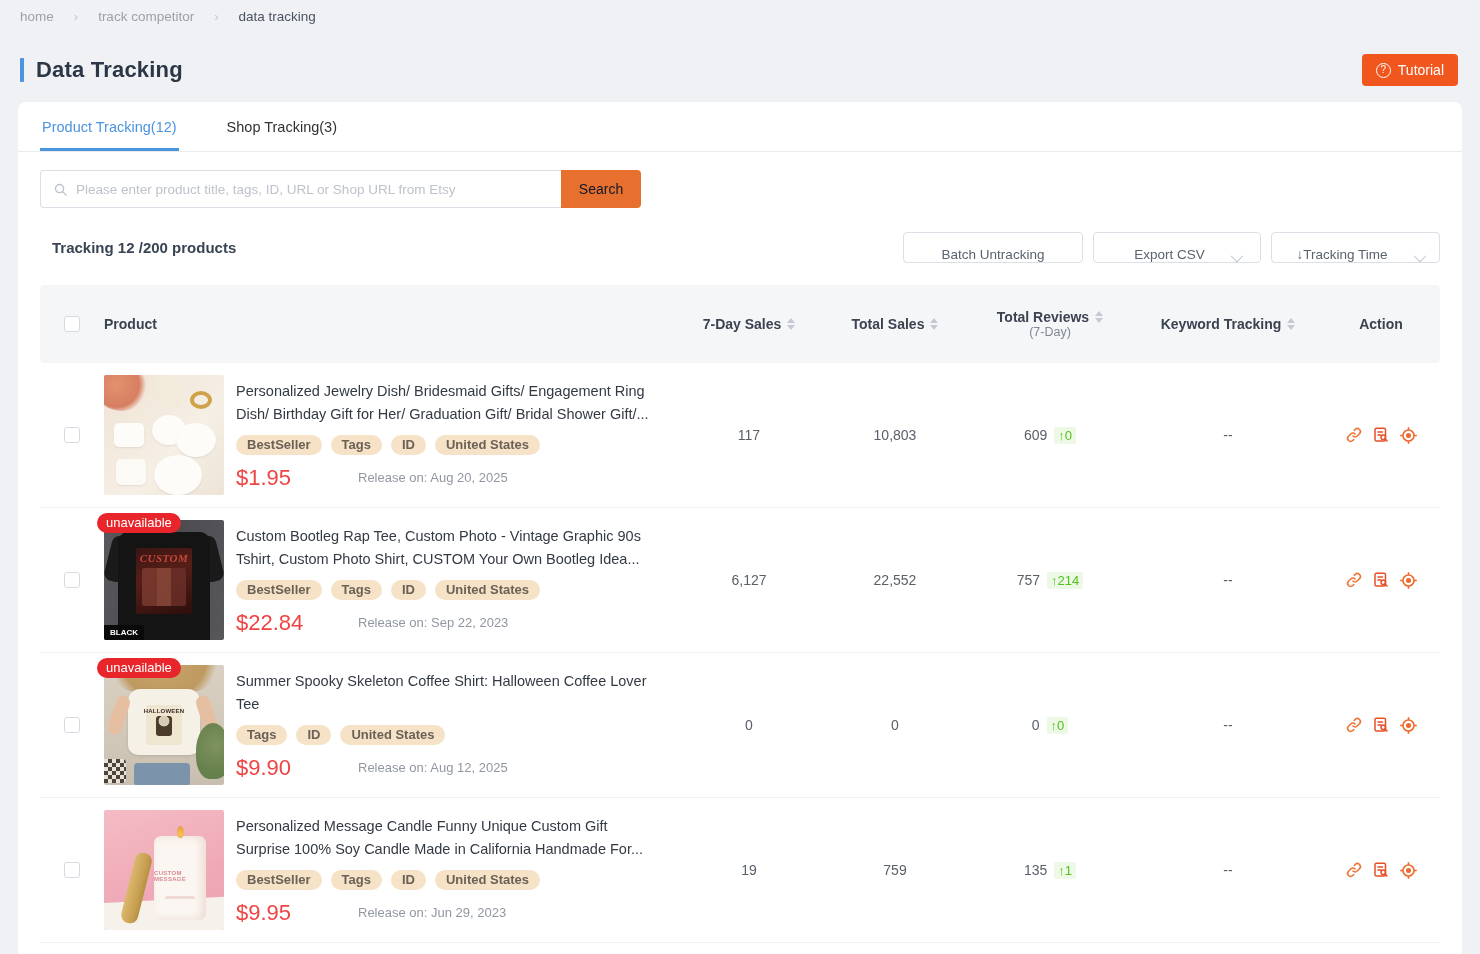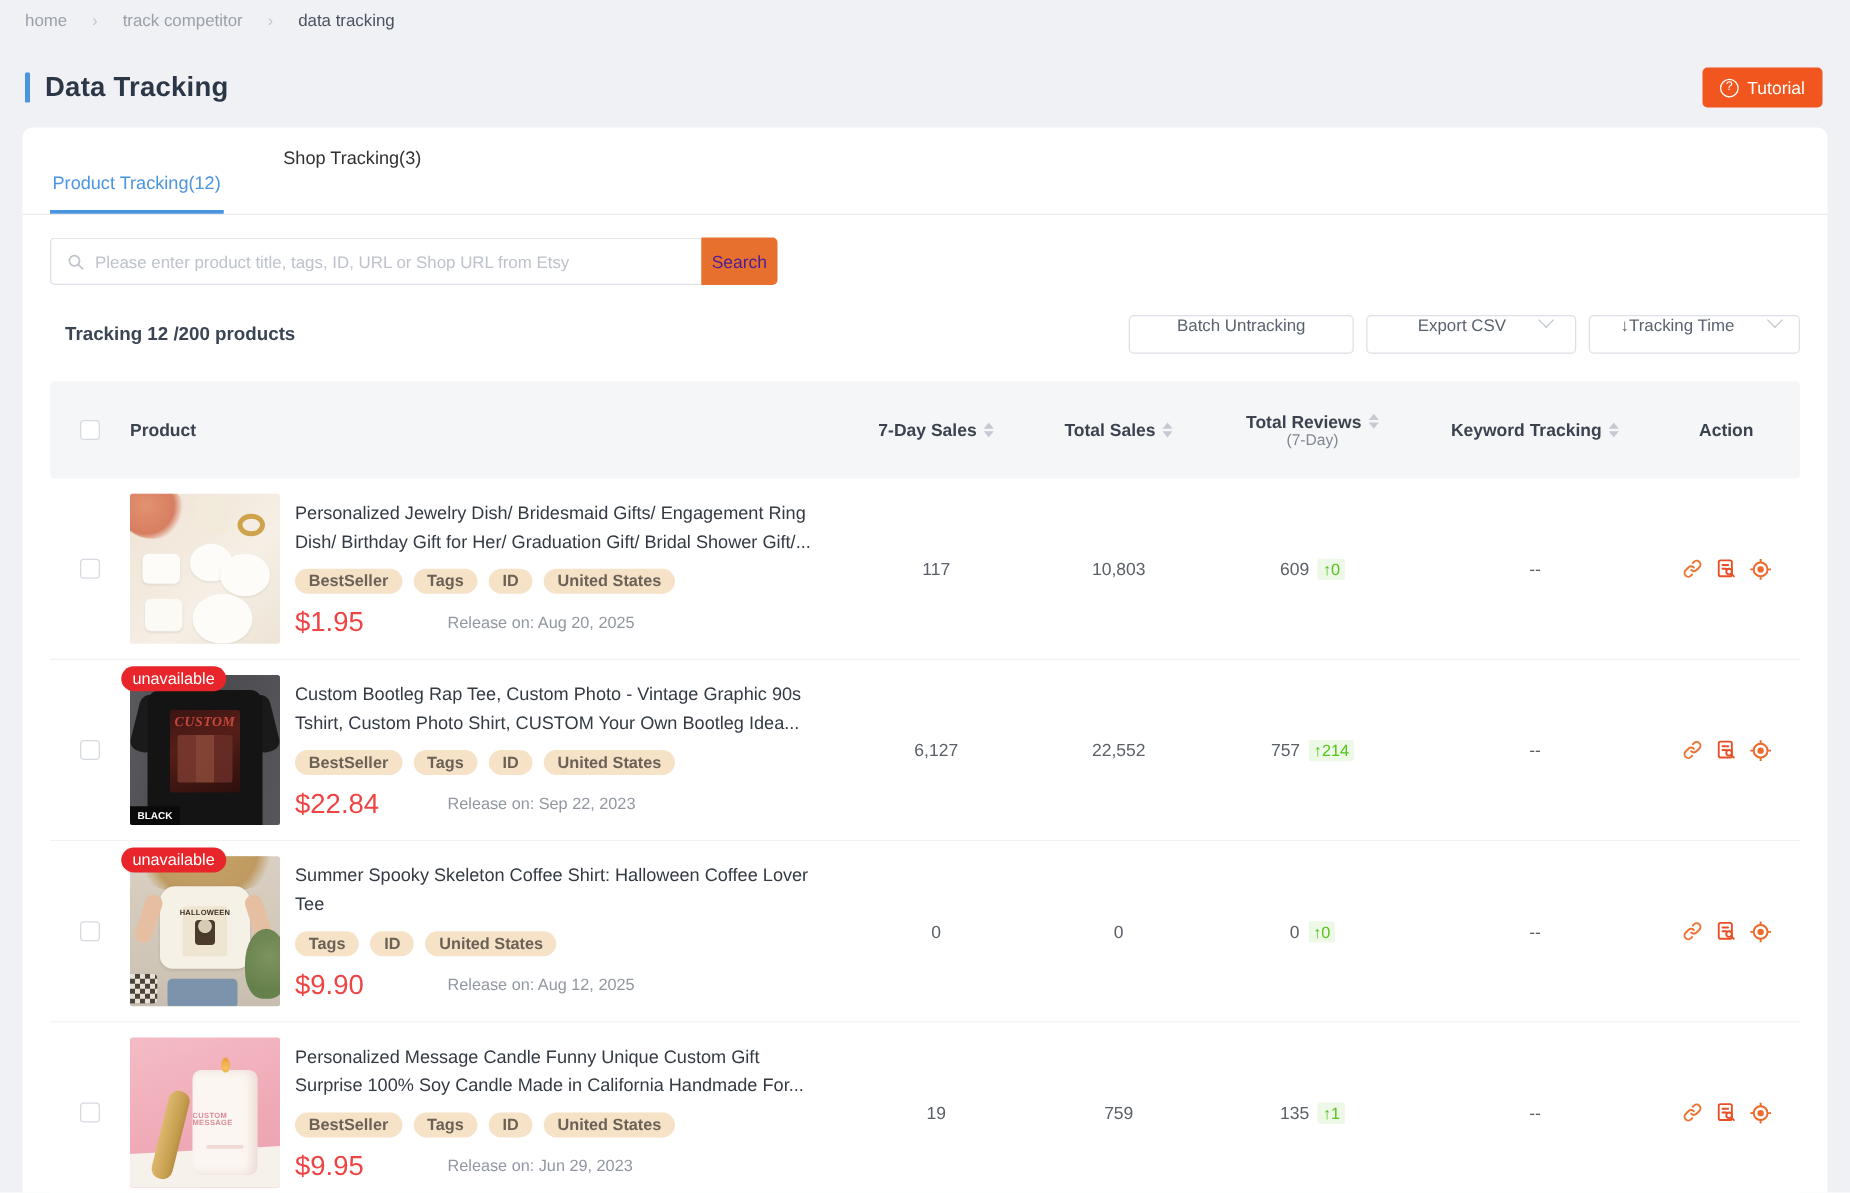--- a/index.html
+++ b/index.html
@@ -21,38 +21,38 @@
     font-size:14px; display:flex; align-items:center; gap:7px; cursor:pointer; font-family:inherit; }
   .q-icon { width:15px; height:15px; border:1.4px solid #fff; border-radius:50%; display:flex; align-items:center;
     justify-content:center; font-size:10px; line-height:1; }
 
   
   .card { background:#fff; margin:0 18px; border-radius:8px 8px 0 0; min-height:860px; }
 
   
   .tabs { display:flex; gap:46px; padding:0 22px; border-bottom:1px solid #E9EAEC; }
   .tab { padding:17px 2px 13px; font-size:14.5px; color:#303133; cursor:pointer; border-bottom:3px solid transparent; }
-  .tab.active { color:#4B94E0; border-bottom-color:#4B94E0;margin-top:20px; }
+  .tab.active { color:#4B94E0; border-bottom-color:#4B94E0; }
 
   
   .search-row { display:flex; padding:18px 22px 6px; }
   .search-box { display:flex; align-items:center; width:521px; height:38px; border:1px solid #DCDFE6;
     border-right:none; border-radius:4px 0 0 4px; padding:0 12px; gap:8px; background:#fff; }
   .search-box svg { flex:none; }
   .search-input { border:none; outline:none; flex:1; font-size:13.5px; color:#303133; font-family:inherit; background:transparent; }
   .search-input::placeholder { color:#BDC2CB; }
-  .search-btn { width:61px; height:38px; background:#E8702F; color:#4c1d95; border:none; border-radius:0 4px 4px 0;
+  .search-btn { width:80px; height:38px; background:#E8702F; color:#0f172a; border:none; border-radius:0 4px 4px 0;
     font-size:14px; cursor:pointer; font-family:inherit; }
 
   
   .toolbar { display:flex; align-items:center; justify-content:space-between; padding:18px 22px 4px; }
   .tracking-count { font-size:15px; font-weight:bold; color:#3A4554; padding-left:12px; }
   .tb-btns { display:flex; gap:10px; }
   .tb-btn { height:31px; border:1px solid #DCDFE6; background:#fff; border-radius:4px; color:#5A6270; font-size:13.5px;
-    display:flex; align-items:flex-start; justify-content:center; gap:26px; cursor:pointer; font-family:inherit; }
+    display:flex; align-items:flex-end; justify-content:center; gap:26px; cursor:pointer; font-family:inherit; }
   .btn-batch { width:180px; }
   .btn-export { width:168px; padding:0 14px 0 34px; }
   .btn-sort  { width:169px; padding:0 14px 0 22px; }
   .chev { width:9px; height:9px; border-right:1.6px solid #BFC4CC; border-bottom:1.6px solid #BFC4CC;
     transform:rotate(45deg) translateY(-2px); flex:none; }
 
   
   .table { margin:18px 22px 0; }
   .trow { display:grid; grid-template-columns:64px 1fr 150px 142px 168px 188px 118px; align-items:center; }
   .thead { background:#F5F6F8; border-radius:4px; height:78px; }

